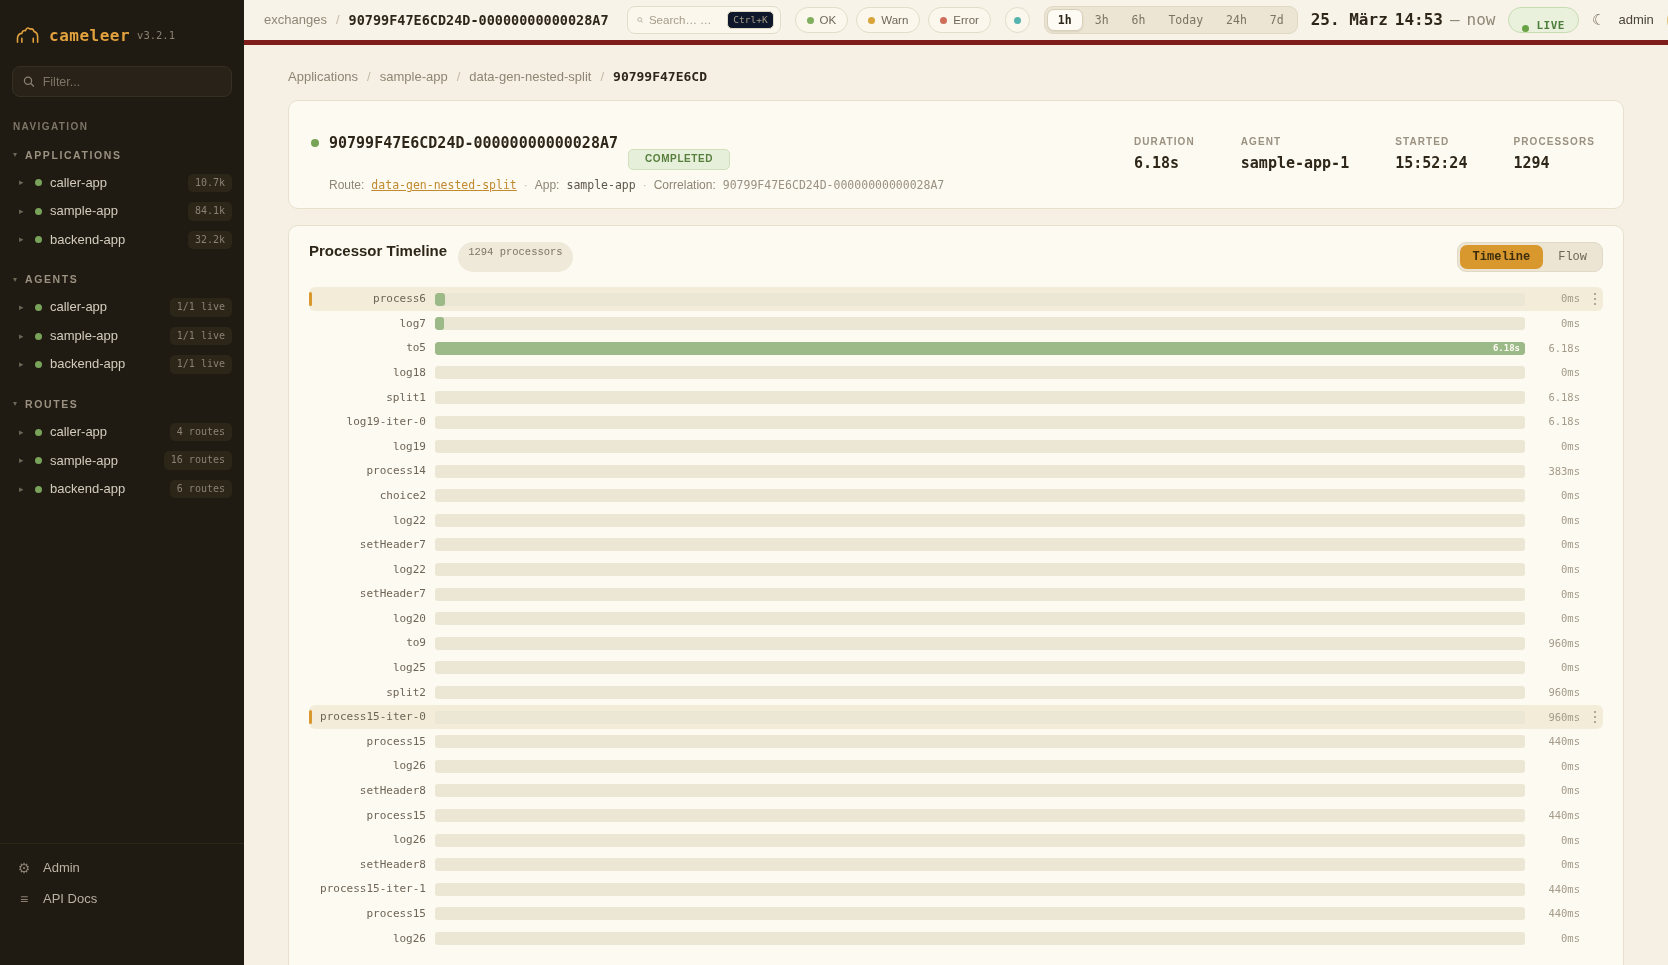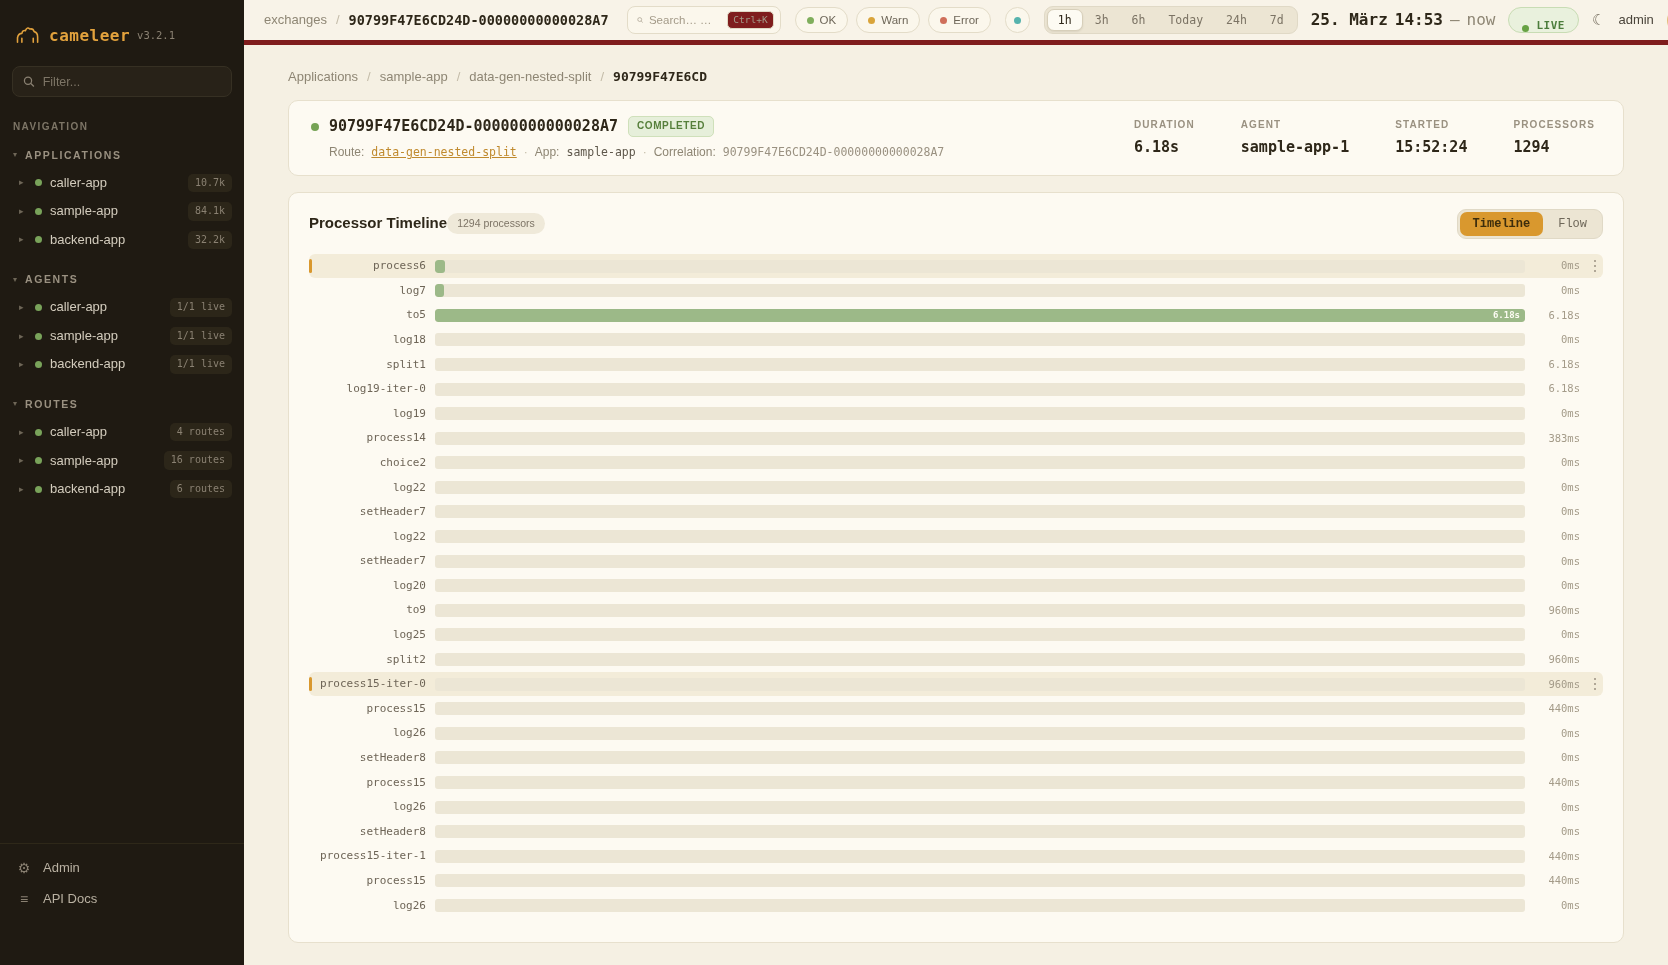--- a/index.html
+++ b/index.html
@@ -33,29 +33,29 @@
   
   .main-col { flex: 1; display: flex; flex-direction: column; min-width: 0; }
   .topbar { height: 45px; min-height: 45px; background: #f8f3e8; border-bottom: 5px solid #7f1d1d; display: flex; align-items: center; padding: 0 20px; gap: 14px; }
   .tb-crumb { display: flex; align-items: center; gap: 9px; font-size: 13px; white-space: nowrap; }
   .crumb-link { color: #8e8674; cursor: pointer; }
   .crumb-sep { color: #c3bba8; }
   .crumb-id { font-family: "DejaVu Sans Mono", monospace; font-weight: bold; font-size: 13.5px; color: #2e2719; }
   .searchbox { width: 154px; min-width: 154px; height: 28px; background: #fbf7ec; border: 1px solid #e3dcc8; border-radius: 8px; display: flex; align-items: center; gap: 6px; padding: 0 6px 0 9px; margin-left: 4px; cursor: text; }
   .searchbox input { border: none; background: transparent; outline: none; width: 100%; font-size: 11.5px; color: #6e6759; font-family: "Liberation Sans", sans-serif; }
   .searchbox input::placeholder { color: #a49b89; }
-  .kbd { flex: none; font-size: 9.5px; color: #a49b89; border: 1px solid #e0d9c5; border-radius: 5px; padding: 2px 5px; background: #7f1d1d; font-family: "DejaVu Sans Mono", monospace; }
+  .kbd { flex: none; font-size: 9.5px; color: #a49b89; border: 1px solid #e0d9c5; border-radius: 5px; padding: 2px 5px; background: #0f172a; font-family: "DejaVu Sans Mono", monospace; }
   .chips { display: flex; gap: 8px; }
   .chip { display: flex; align-items: center; gap: 6px; background: #fbf7ec; border: 1px solid #e3dcc8; border-radius: 999px; height: 26px; padding: 0 11px; font-size: 11.5px; color: #6e6759; cursor: pointer; font-family: "Liberation Sans", sans-serif; }
   .chip .dot { width: 7px; height: 7px; border-radius: 50%; flex: none; }
   .chip-dot-only { padding: 0 8px; }
   .right-cluster { margin-left: auto; display: flex; align-items: center; gap: 13px; }
   .segmented { display: flex; align-items: center; background: #ece5d3; border: 1px solid #e0d9c6; border-radius: 9px; padding: 2px; gap: 1px; }
   .seg-btn { border: none; background: transparent; font-family: "DejaVu Sans Mono", monospace; font-size: 11.5px; color: #7b7364; padding: 4px 11px; border-radius: 7px; cursor: pointer; }
-  .seg-btn.active { background: #fdfbf3; color: #2e2719; font-weight: normal; border: 1px solid #d7cfba; box-shadow: 0 1px 2px rgba(60,50,30,.10); padding: 3px 10px; }
+  .seg-btn.active { background: #fdfbf3; color: #2e2719; font-weight: bold; border: 1px solid #d7cfba; box-shadow: 0 1px 2px rgba(60,50,30,.10); padding: 3px 10px; }
   .date-cluster { display: flex; align-items: center; gap: 7px; font-family: "DejaVu Sans Mono", monospace; font-size: 16px; white-space: nowrap; }
   .d-strong { font-weight: bold; color: #2e2719; }
   .d-plain { color: #2e2719; font-weight: bold; }
   .d-dim { color: #8e8674; }
   .live-pill { display: flex; align-items: flex-end; gap: 7px; background: #e9f1dd; border: 1px solid #c8dcb4; color: #4c7d3c; border-radius: 999px; height: 26px; padding: 0 13px; font-family: "DejaVu Sans Mono", monospace; font-size: 11px; font-weight: bold; letter-spacing: .5px; cursor: pointer; }
   .live-pill .dot { width: 7px; height: 7px; border-radius: 50%; background: #67a244; }
   .moon-btn { background: none; border: none; color: #7b7364; font-size: 15px; cursor: pointer; line-height: 1; font-family: "DejaVu Sans", sans-serif; }
   .user-name { font-size: 13px; color: #4a443a; cursor: pointer; }
   .avatar { width: 27px; height: 27px; border-radius: 50%; background: #e4bd79; color: #4a3512; display: flex; align-items: center; justify-content: center; font-size: 10.5px; font-weight: bold; cursor: pointer; flex: none; }
 
@@ -64,35 +64,35 @@
   .page-crumb { display: flex; align-items: center; gap: 9px; font-size: 13px; margin-bottom: 15px; }
   .pc-link { color: #8e8674; cursor: pointer; }
   .pc-sep { color: #c3bba8; }
   .pc-current { font-family: "DejaVu Sans Mono", monospace; font-weight: bold; color: #2e2719; font-size: 13px; }
   .card { background: #fdfaf2; border: 1px solid #e7e0cd; border-radius: 10px; }
 
   .exchange-card { display: flex; align-items: center; justify-content: space-between; padding: 15px 28px 15px 22px; }
   .ex-title-row { display: flex; align-items: center; gap: 10px; }
   .status-dot { width: 8px; height: 8px; border-radius: 50%; background: #76a355; flex: none; }
   .ex-id { font-family: "DejaVu Sans Mono", monospace; font-weight: bold; font-size: 15px; }
-  .badge-completed { background: #e6efda; color: #567f3b; border: 1px solid #cfe0ba; font-size: 10px; font-weight: bold; letter-spacing: .6px; border-radius: 5px; padding: 3px 8px; }
+  .badge-completed { background: #e6efda; color: #567f3b; border: 1px solid #cfe0ba; font-size: 10px; font-weight: bold; letter-spacing: .6px; border-radius: 5px; padding: 3px 16px; margin-top: 33px; }
   .ex-meta { display: flex; align-items: center; gap: 7px; margin-top: 8px; padding-left: 18px; font-size: 12px; color: #8e8674; }
   .m-link { color: #c08a2e; text-decoration: underline; font-family: "DejaVu Sans Mono", monospace; font-size: 11.5px; cursor: pointer; }
   .m-mono { font-family: "DejaVu Sans Mono", monospace; font-size: 11.5px; color: #5d564a; }
   .m-dim { color: #9a9181; }
   .m-sep { color: #c3bba8; }
   .ex-stats { display: flex; gap: 46px; align-items: flex-start; }
   .stat { display: flex; flex-direction: column; gap: 6px; }
   .stat-label { font-size: 10px; letter-spacing: 1.1px; color: #9a9181; font-weight: bold; }
   .stat-value { font-family: "DejaVu Sans Mono", monospace; font-weight: bold; font-size: 15px; color: #2e2719; }
 
   .timeline-card { margin-top: 16px; padding: 16px 20px 24px; }
-  .tl-header { display: flex; align-items: center; }
+  .tl-header { display: flex; gap: 11px; }
   .tl-title { font-size: 15px; font-weight: bold; color: #2e2719; }
-  .tl-count { background: #efe9d9; border-radius: 999px; color: #7d7466; font-family: Liberation Sans, sans-serif; font-size: 10.5px; padding: 4px 10px; }
+  .tl-count { background: #efe9d9; border-radius: 999px; color: #7d7466; font-family: Liberation Mono, monospace; font-size: 10.5px; padding: 4px 10px; }
   .view-toggle { margin-left: auto; display: flex; background: #ece5d3; border: 1px solid #e0d9c6; border-radius: 9px; padding: 2px; gap: 2px; }
   .vt-btn { border: none; background: transparent; font-size: 12px; color: #6e6759; padding: 5px 13px; border-radius: 7px; cursor: pointer; font-family: Liberation Mono, monospace; }
   .vt-btn.active { background: #d9982e; color: #3c2d0c; font-weight: bold; }
 
   .tl-rows { margin-top: 15px; display: flex; flex-direction: column; }
   .tl-row { position: relative; display: flex; align-items: center; height: 24.6px; gap: 9px; padding: 0 2px 0 7px; border-radius: 6px; }
   .tl-row.highlighted { background: #f3ecd9; }
   .tl-row.highlighted::before { content: ""; position: absolute; left: 0; top: 5px; bottom: 5px; width: 3px; border-radius: 3px; background: #d9982e; }
   .row-name { width: 110px; min-width: 110px; text-align: right; font-family: "DejaVu Sans Mono", monospace; font-size: 11px; color: #6e6557; white-space: nowrap; }
   .row-track { flex: 1; height: 13px; background: #ece6d5; border-radius: 3px; position: relative; overflow: hidden; }

